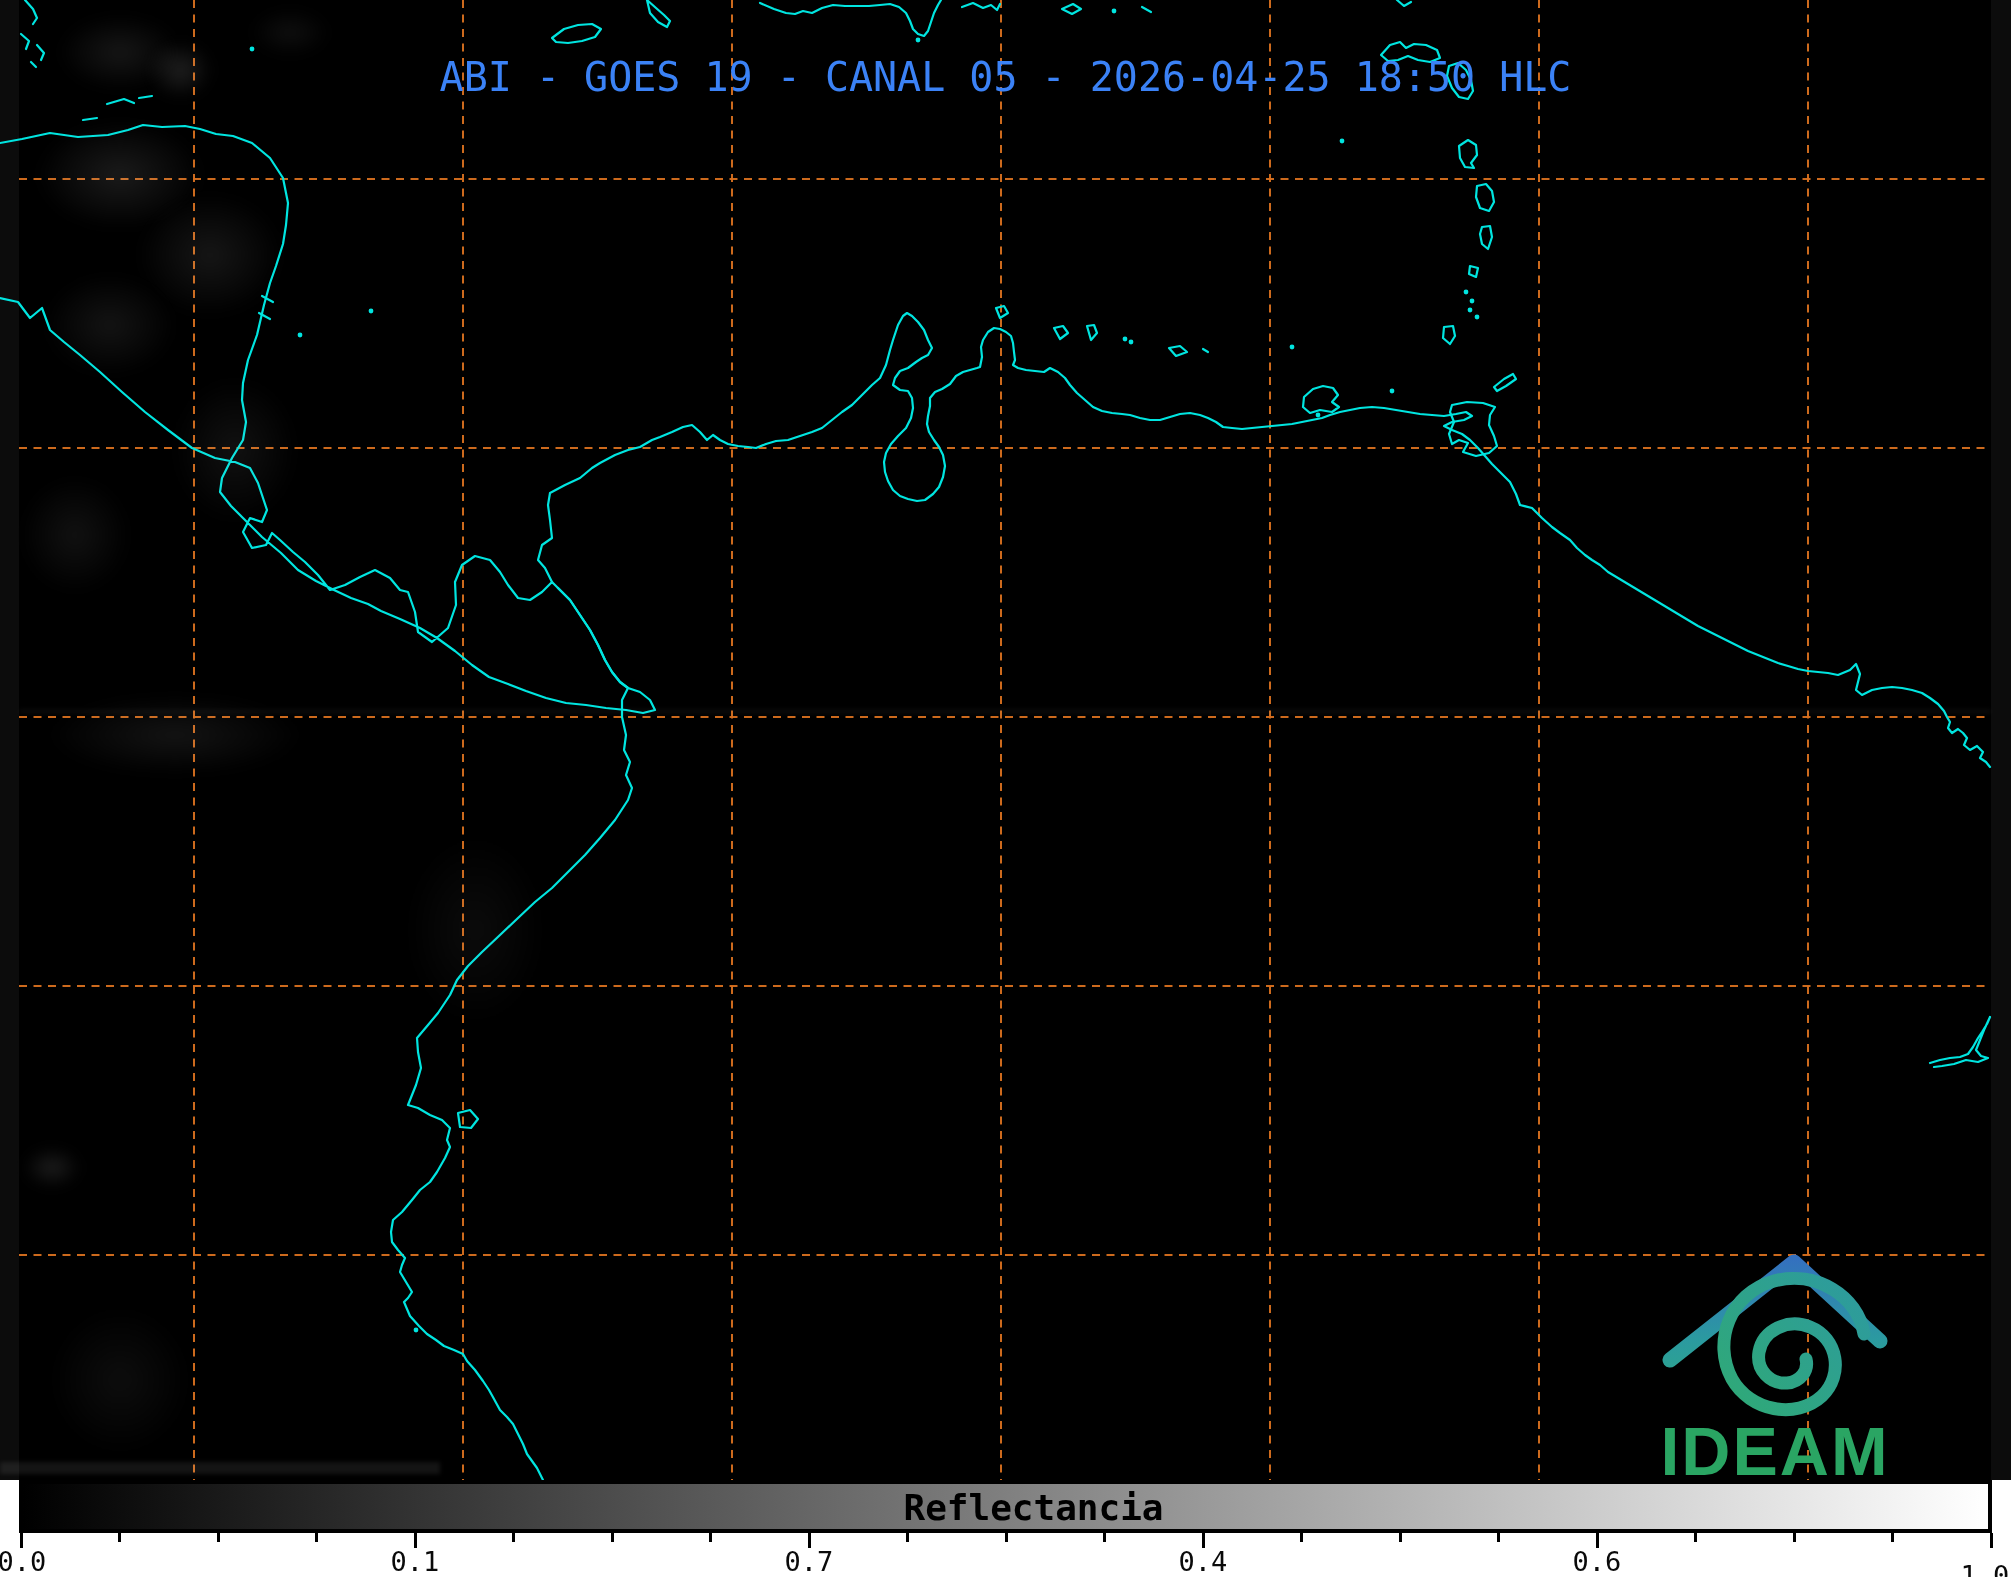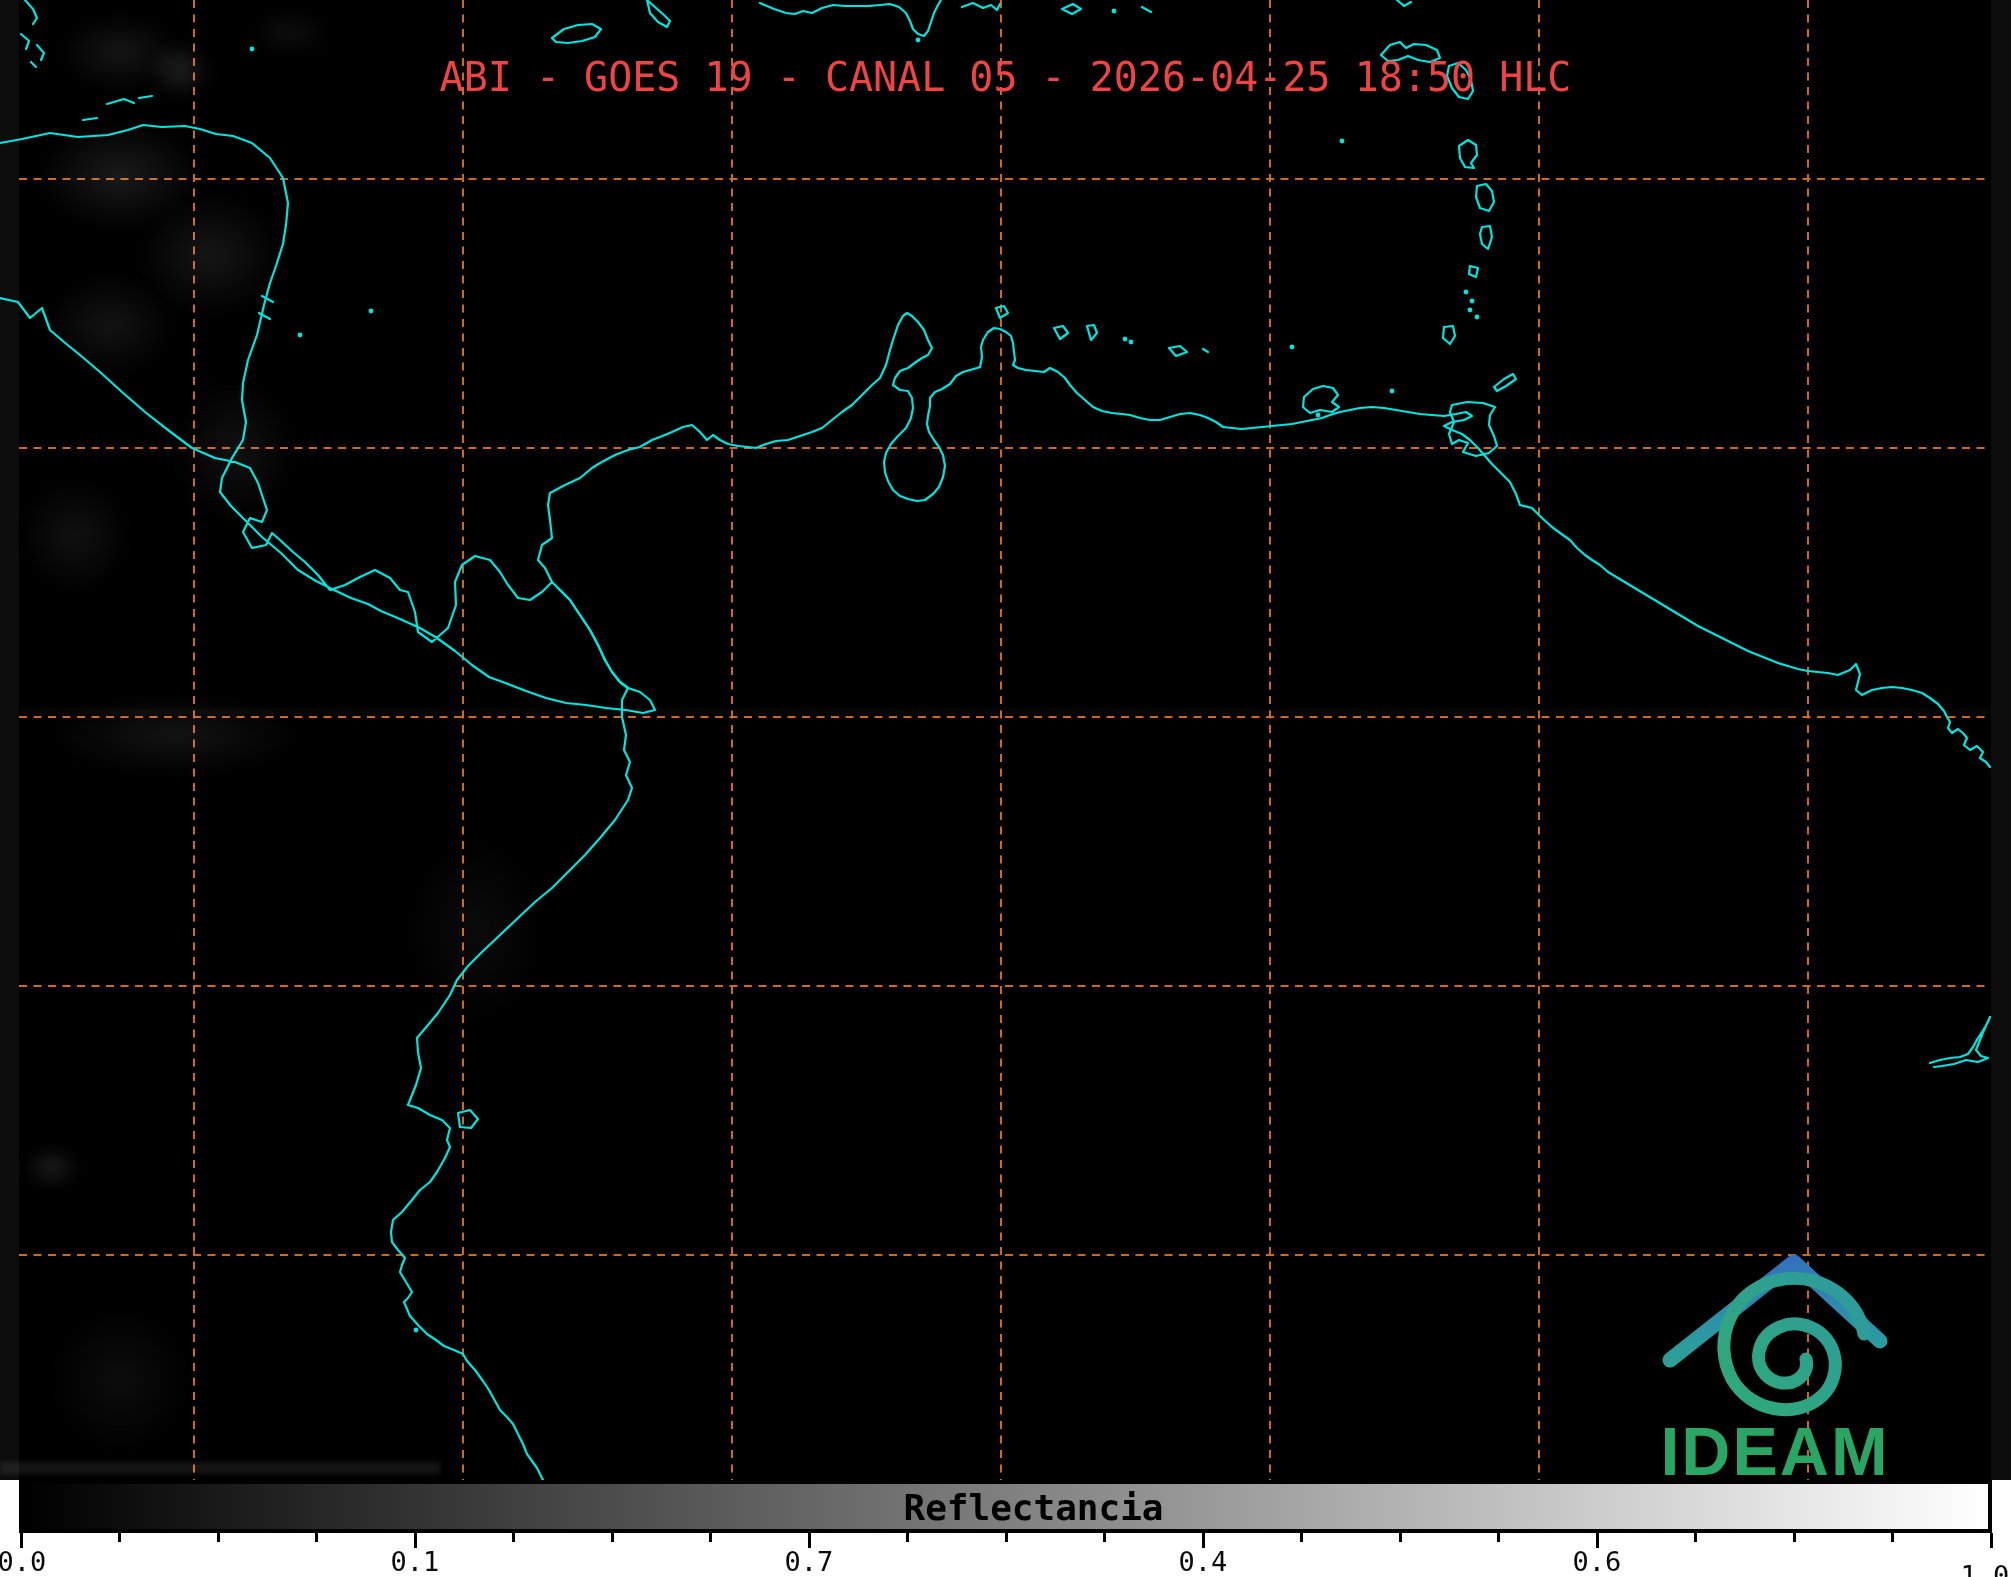--- a/index.html
+++ b/index.html
@@ -5,21 +5,21 @@
   html,body{margin:0;padding:0;background:#222;}
   #stage{position:relative;width:2011px;height:1577px;background:#000;overflow:hidden;
          font-family:"DejaVu Sans Mono", monospace;}
   
   #map-area{position:absolute;left:0;top:0;width:2011px;height:1480px;background:#000;}
   .edge-margin{position:absolute;top:0;height:1480px;background:#0c0c0c;}
   #map-svg{position:absolute;left:0;top:0;}
   .cloud{position:absolute;pointer-events:none;filter:blur(7px);}
   .streak{position:absolute;pointer-events:none;}
   #image-title{position:absolute;left:0;top:54px;width:2011px;text-align:center;
-    color:#ef4444;font-size:40px;letter-spacing:0px;white-space:pre;}
+    color:#3b82f6;font-size:40px;letter-spacing:0px;white-space:pre;}
   
   #ideam-logo{position:absolute;left:1640px;top:1240px;width:270px;height:240px;}
   #logo-text{position:absolute;left:1640px;top:1412px;width:270px;text-align:center;
     font-family:"Liberation Sans", sans-serif;font-weight:bold;font-size:68px;letter-spacing:2px;}
   
   #colorbar-band{position:absolute;left:0;top:1480px;width:2011px;height:97px;background:#ffffff;}
   #colorbar{position:absolute;left:19px;top:0px;width:1973px;height:53px;
     border:4px solid #000;box-sizing:border-box;}
   #colorbar-label{position:absolute;left:0;top:1487px;width:2011px;text-align:center;
     color:#000;font-weight:bold;font-size:36px;padding-left:28px;}

